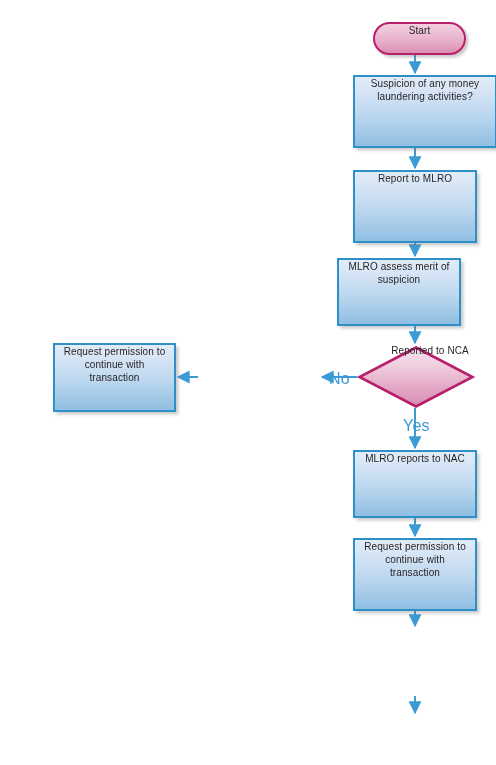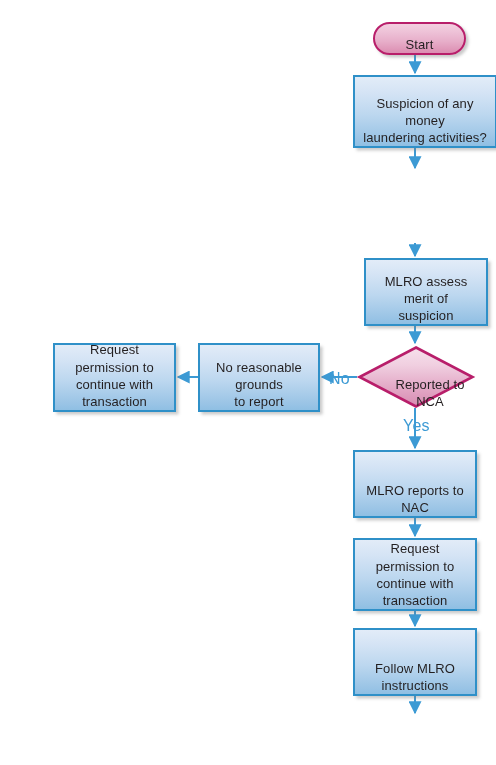--- a/index.html
+++ b/index.html
@@ -24,25 +24,25 @@
     width: 496px;
     height: 765px;
     pointer-events: none;
   }
 
   
   .node {
     position: absolute;
     box-sizing: border-box;
     display: flex;
-    align-items: flex-end;
+    align-items: flex-start;
     justify-content: center;
     text-align: center;
     color: #231f20;
-    font-size: 13px;
+    font-size: 10px;
     line-height: 1.32;
     letter-spacing: .1px;
   }
   .node .txt {
     display: block;
     padding: 0 7px;
     white-space: pre-line;
   }
 
   
@@ -143,61 +143,56 @@
 
   <div class="node terminator" style="left:373px; top:22px; width:93px; height:33px;">
     <span class="txt">Start</span>
   </div>
 
   <div class="node process" style="left:353px; top:75px; width:144px; height:73px;">
     <span class="txt">Suspicion of any money
 laundering activities?</span>
   </div>
 
+  <div class="node process" style="left:353px; top:170px; width:124px; height:73px;">
+    <span class="txt">Report to MLRO</span>
+  </div>
 
-  <div class="node process" style="left:364px; top:258px; width:124px; height:68px;">
+  <div class="node process" style="left:337px; top:258px; width:124px; height:68px;">
     <span class="txt">MLRO assess merit of
 suspicion</span>
   </div>
 
   <div class="node decision" style="left:356px; top:344px; width:120px; height:66px;">
     <svg class="diamond-svg" viewBox="0 0 120 66" preserveAspectRatio="none" xmlns="http://www.w3.org/2000/svg">
       <defs>
         <linearGradient id="decGrad" x1="0" y1="0" x2="0" y2="1">
           <stop offset="0%" stop-color="#f7e1ec"></stop>
           <stop offset="30%" stop-color="#f0cfe0"></stop>
           <stop offset="65%" stop-color="#e4abc8"></stop>
           <stop offset="100%" stop-color="#d88cb2"></stop>
         </linearGradient>
       </defs>
       <polygon points="60,3.5 116.5,33 60,62.5 3.5,33" fill="url(#decGrad)" stroke="#b81e6a" stroke-width="2.6"></polygon>
     </svg>
     <span class="txt">Reported to NCA</span>
   </div>
 
-  <div class="node process" style="left:198px; top:343px; width:122px; height:69px;">
-    <span class="txt">No reasonable grounds
-to report</span>
-  </div>
 
   <div class="node process" style="left:53px; top:343px; width:123px; height:69px;">
     <span class="txt">Request permission to
 continue with
 transaction</span>
   </div>
 
   <div class="node process" style="left:353px; top:450px; width:124px; height:68px;">
     <span class="txt">MLRO reports to NAC</span>
   </div>
 
   <div class="node process" style="left:353px; top:538px; width:124px; height:73px;">
     <span class="txt">Request permission to
 continue with
 transaction</span>
   </div>
 
-  <div class="node process" style="left:353px; top:628px; width:124px; height:68px;">
-    <span class="txt">Follow MLRO
-instructions</span>
-  </div>
 
 
 </div>
 
 </body></html>

